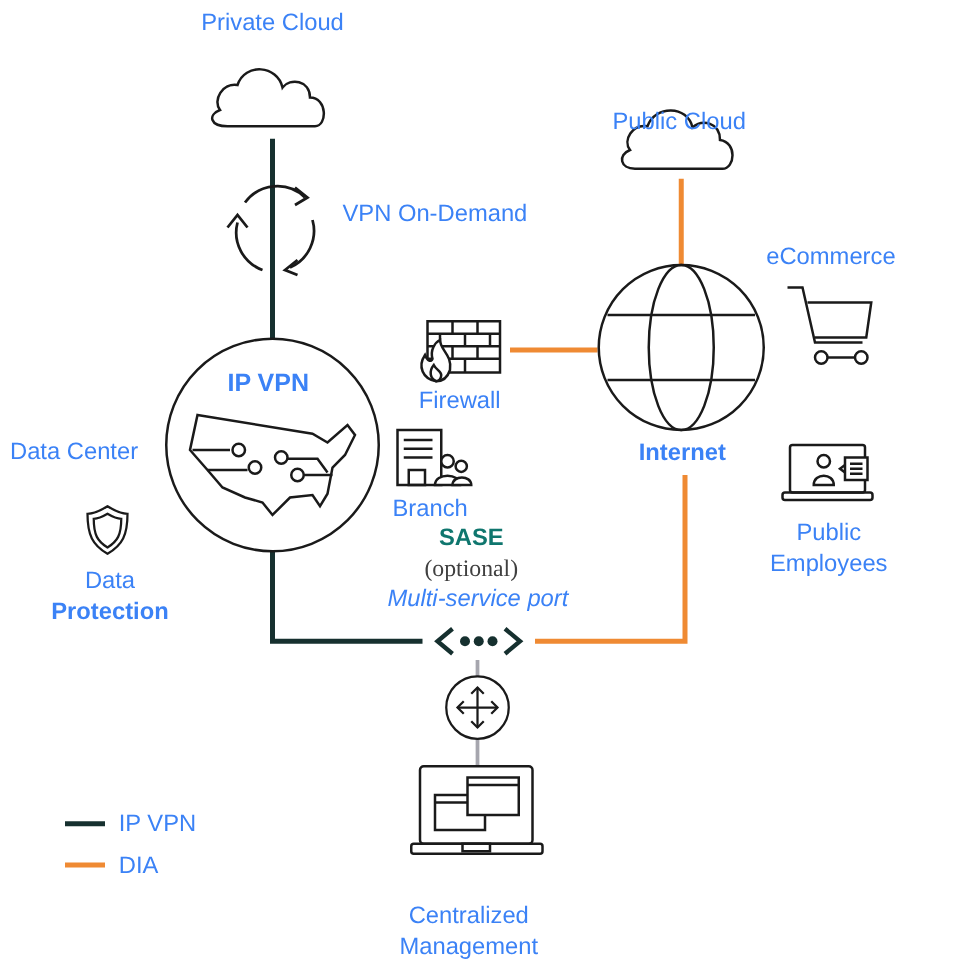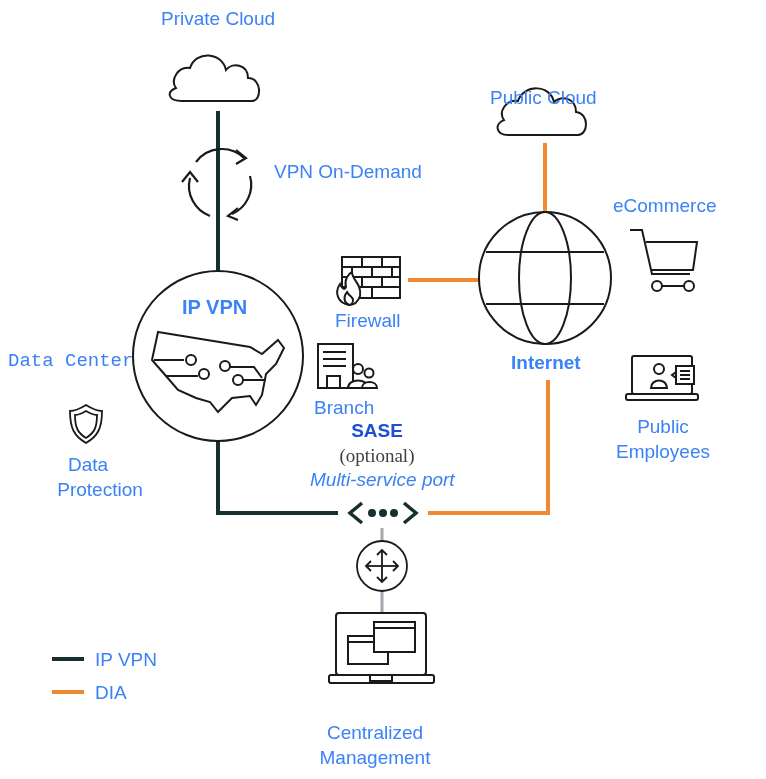--- a/index.html
+++ b/index.html
@@ -2,21 +2,21 @@
 <html><head>
 <meta charset="utf-8">
 <style>
   html, body { margin:0; padding:0; background:#ffffff; }
   body { width:766px; height:779px; position:relative; overflow:hidden;
          font-family:"Liberation Sans", "DejaVu Sans", sans-serif; color:#1a1a1a; }
   #diagram { position:absolute; left:0; top:0; }
   .lbl { position:absolute; font-size:19px; line-height:25px; white-space:nowrap; color:#3b82f6; }
   .center { text-align:center; }
   .bold { font-weight:bold; }
-  .orange { color:#1d4ed8; }
+  .orange { color:#0f766e; }
   .orange-light { color:#404040;font-family:Liberation Serif, serif; }
 </style>
 </head>
 <body>
 
 <svg id="diagram" width="766" height="779" viewBox="0 0 766 779">
 
   <g>
     <line class="c-vpn" x1="218" y1="111" x2="218" y2="272" stroke-width="4" stroke="#16302f"></line>
     <polyline class="c-vpn" points="218,440 218,513 338,513" fill="none" stroke-width="4" stroke="#16302f"></polyline>
@@ -142,23 +142,23 @@
     <line x1="374" y1="628" x2="415" y2="628"></line>
   </g>
 
   <line class="c-vpn" x1="52" y1="659" x2="84" y2="659" stroke-width="4" stroke="#16302f"></line>
   <line class="c-dia" x1="52" y1="692" x2="84" y2="692" stroke-width="4" stroke="#ef8a33"></line>
 </svg>
 
 <div class="lbl" style="left:161px;top:6px;">Private Cloud</div>
 <div class="lbl" style="left:274px;top:159px;">VPN On-Demand</div>
 <div class="lbl bold" style="left:182px;top:295px;font-size:20px;">IP VPN</div>
-<div class="lbl" style="left:8px;top:349px;font-family:Liberation Mono, monospace;">Data Center</div>
+<div class="lbl" style="left:8px;top:349px;">Data Center</div>
 <div class="lbl center" style="left:40px;top:452px;width:96px;">Data</div>
-<div class="lbl center" style="left:42px;top:477px;width:116px;">Protection</div>
+<div class="lbl center" style="left:30px;top:477px;width:116px;font-weight:bold;">Protection</div>
 <div class="lbl" style="left:335px;top:308px;">Firewall</div>
 <div class="lbl" style="left:314px;top:395px;">Branch</div>
 <div class="lbl bold orange center" style="left:327px;top:418px;width:100px;">SASE</div>
 <div class="lbl orange-light center" style="left:317px;top:443px;width:120px;">(optional)</div>
 <div class="lbl" style="left:310px;top:467px;font-style:italic;">Multi-service port</div>
 <div class="lbl" style="left:490px;top:41px;margin-top:44px;">Public Cloud</div>
 <div class="lbl bold" style="left:511px;top:350px;">Internet</div>
 <div class="lbl" style="left:613px;top:193px;">eCommerce</div>
 <div class="lbl center" style="left:603px;top:414px;width:120px;">Public</div>
 <div class="lbl center" style="left:603px;top:439px;width:120px;">Employees</div>

